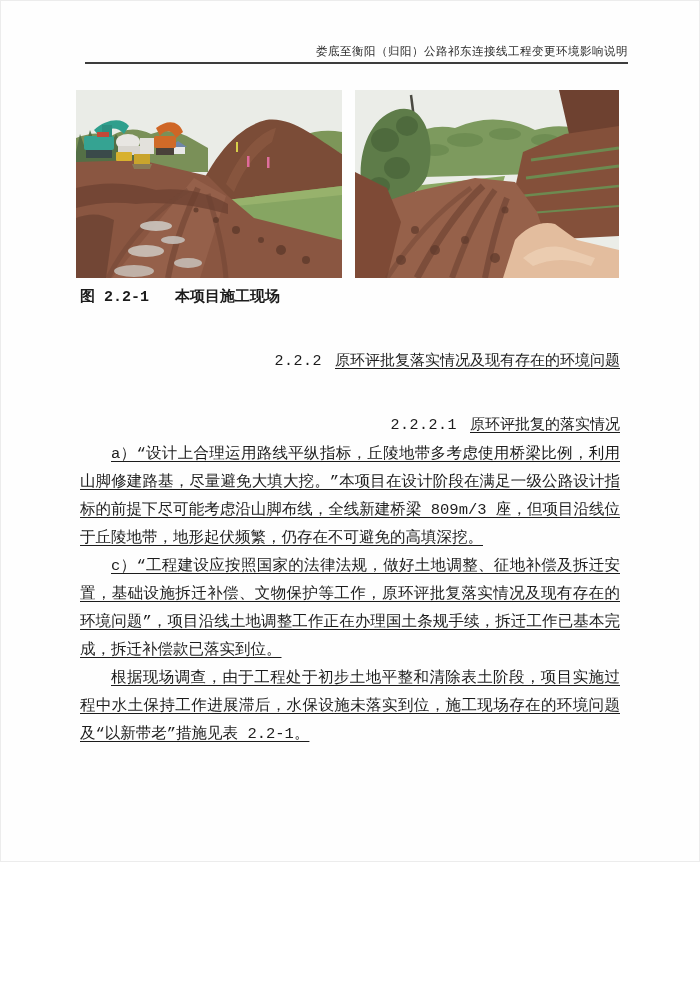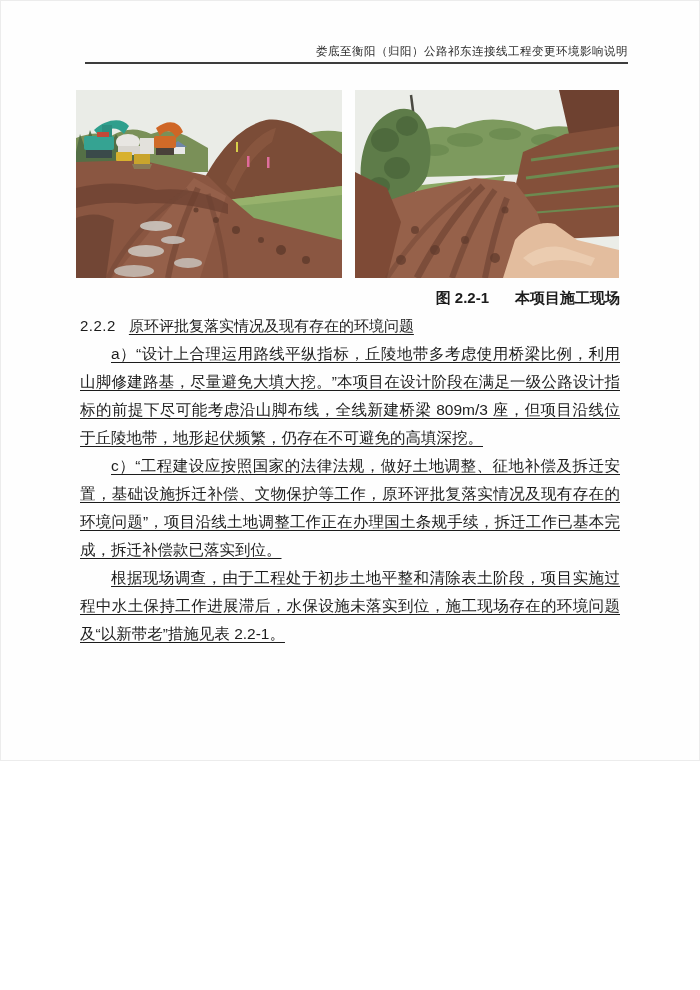--- a/index.html
+++ b/index.html
@@ -1,19 +1,19 @@
 <!DOCTYPE html>
 <html><head>
 <meta charset="utf-8">
 <style>
   html,body { margin:0; padding:0; background:#ffffff; }
   .page {
-    position:relative; width:700px; height:761px; margin:0 auto;
+    position:relative; width:700px; height:862px; margin:0 auto;
     background:#fefefe; overflow:hidden;
-    font-family:Liberation Sans, sans-serif;
+    font-family:Liberation Mono, monospace;
     color:#1c1c1c;
     box-shadow: inset 0 0 0 1px #ececec;
   }
   
   .running-header {
     position:absolute; top:44px; left:85px; right:72px;
     text-align:right; font-size:11.5px; color:#2a2a2a; letter-spacing:.5px;
     white-space:nowrap;
   }
   .header-rule {
@@ -24,23 +24,23 @@
   .photos { position:absolute; top:90px; left:76px; width:548px; height:188px; }
   .photo { position:absolute; top:0; height:188px; overflow:hidden; background:#d8d4cc; }
   .photo-left  { left:0;    width:266px; }
   .photo-right { left:279px; width:264px; }
   .photo svg { display:block; }
   
   .text-body {
     position:absolute; top:284px; left:80px; width:540px;
     font-size:15.5px; line-height:28px; text-align:justify;
   }
-  .figure-caption { text-align:right; font-weight:bold; font-size:15px; text-indent:0; }
+  .figure-caption { text-align:left; font-weight:bold; font-size:15px; text-indent:0; }
   .figure-caption .cap-label { margin-right:26px; }
-  .heading { text-align:left; font-size:15px; }
+  .heading { text-align:right; font-size:15px;margin-top:36px; }
   .heading .hnum { margin-right:13px; letter-spacing:.5px; }
   .u { text-decoration:underline; text-underline-offset:3px; text-decoration-thickness:1px; }
   p.para { margin:0; text-indent:31px; }
   
   .page-number {
     position:absolute; top:915px; left:0; width:100%;
     text-align:center; font-size:12.5px; color:#7f1d1d;
   }
 </style>
 </head>
@@ -173,20 +173,23 @@
   <div class="text-body">
 
     <div class="figure-caption">
       <span class="cap-label">图 2.2-1</span><span>本项目施工现场</span>
     </div>
 
     <div class="heading">
       <span class="hnum">2.2.2</span><span class="u">原环评批复落实情况及现有存在的环境问题</span>
     </div>
 
+    <div class="heading">
+      <span class="hnum">2.2.2.1</span><span class="u">原环评批复的落实情况</span>
+    </div>
 
 
     <p class="para u">a）“设计上合理运用路线平纵指标，丘陵地带多考虑使用桥梁比例，利用山脚修建路基，尽量避免大填大挖。”本项目在设计阶段在满足一级公路设计指标的前提下尽可能考虑沿山脚布线，全线新建桥梁 809m/3 座，但项目沿线位于丘陵地带，地形起伏频繁，仍存在不可避免的高填深挖。</p>
 
 
     <p class="para u">c）“工程建设应按照国家的法律法规，做好土地调整、征地补偿及拆迁安置，基础设施拆迁补偿、文物保护等工作，原环评批复落实情况及现有存在的环境问题”，项目沿线土地调整工作正在办理国土条规手续，拆迁工作已基本完成，拆迁补偿款已落实到位。</p>
 
 
     <p class="para u">根据现场调查，由于工程处于初步土地平整和清除表土阶段，项目实施过程中水土保持工作进展滞后，水保设施未落实到位，施工现场存在的环境问题及“以新带老”措施见表 2.2-1。</p>
   </div>

